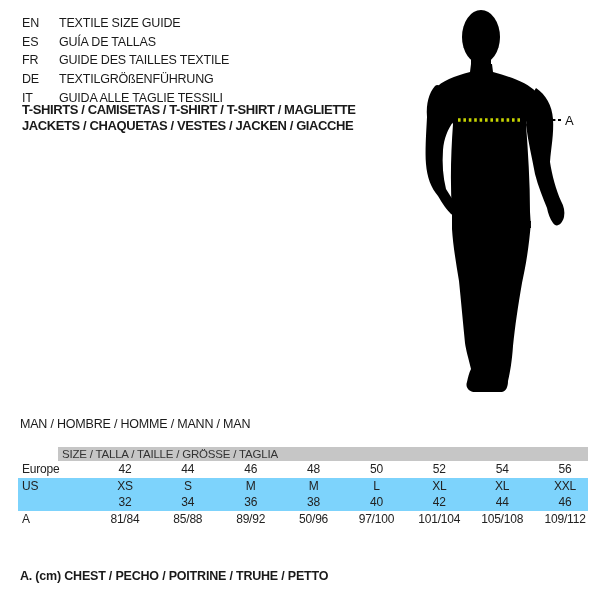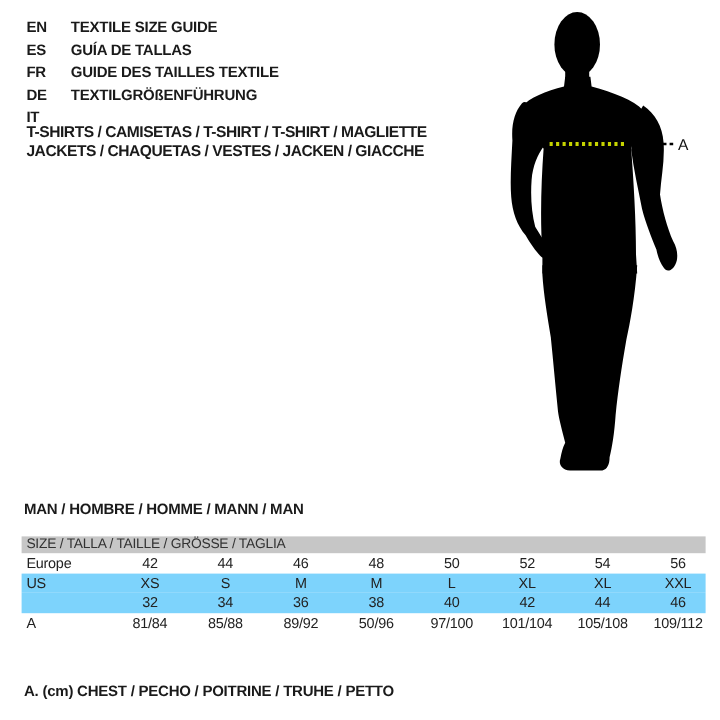--- a/index.html
+++ b/index.html
@@ -16,21 +16,21 @@
     overflow: hidden;
   }
   .abs { position: absolute; }
 
   
   .lang-list { left: 22px; top: 14px; }
   .lang-row {
     display: flex;
     height: 18.6px;
     align-items: center;
-    font-weight: bold;
+    font-weight: normal;
     font-size: 12.5px;
     letter-spacing: -0.2px;
     white-space: nowrap;
   }
   .lang-code { width: 37px; flex: 0 0 37px; }
 
   
   .category {
     left: 22px; top: 102px;
     font-weight: bold;
@@ -45,21 +45,21 @@
   .figure-wrap svg { display: block; }
   .measure-a {
     font-family: "Liberation Sans", sans-serif;
     font-size: 13px;
     fill: #111111;
   }
 
   
   .section-title {
     left: 20px; top: 417px;
-    font-weight: bold;
+    font-weight: normal;
     font-size: 12.5px;
     letter-spacing: -0.2px;
     white-space: nowrap;
   }
 
   
   .size-table {
     left: 18px; top: 447px;
     width: 570px;
     font-size: 12px;
@@ -67,20 +67,21 @@
     color: #222222;
   }
   .table-header {
     background: #c6c6c6;
     height: 14px;
     line-height: 14px;
     padding-left: 4px;
     font-size: 11.5px;
     color: #333333;
     white-space: nowrap;
+    margin-left: 40px;
   }
   .trow { display: flex; height: 16.5px; line-height: 16.5px; gap: 17px; }
   .trow.shaded { background: #7dd3fc; }
   .tlabel { flex: 0 0 63px; padding-left: 4px; text-align: left; }
   .tval { flex: 1 1 0; text-align: center; }
 
   
   .footnote {
     left: 20px; top: 569px;
     font-weight: bold;
@@ -106,20 +107,21 @@
     <div class="lang-row">
       <span class="lang-code">FR</span>
       <span class="lang-label">GUIDE DES TAILLES TEXTILE</span>
     </div>
     <div class="lang-row">
       <span class="lang-code">DE</span>
       <span class="lang-label">TEXTILGRÖßENFÜHRUNG</span>
     </div>
     <div class="lang-row">
       <span class="lang-code">IT</span>
+      <span class="lang-label">GUIDA ALLE TAGLIE TESSILI</span>
     </div>
   </div>
 
   <div class="abs category">
     <div>T-SHIRTS / CAMISETAS / T-SHIRT / T-SHIRT / MAGLIETTE</div>
     <div>JACKETS / CHAQUETAS / VESTES / JACKEN / GIACCHE</div>
   </div>
 
   <div class="abs figure-wrap">
     <svg width="205" height="400" viewBox="0 0 205 400" xmlns="http://www.w3.org/2000/svg">

